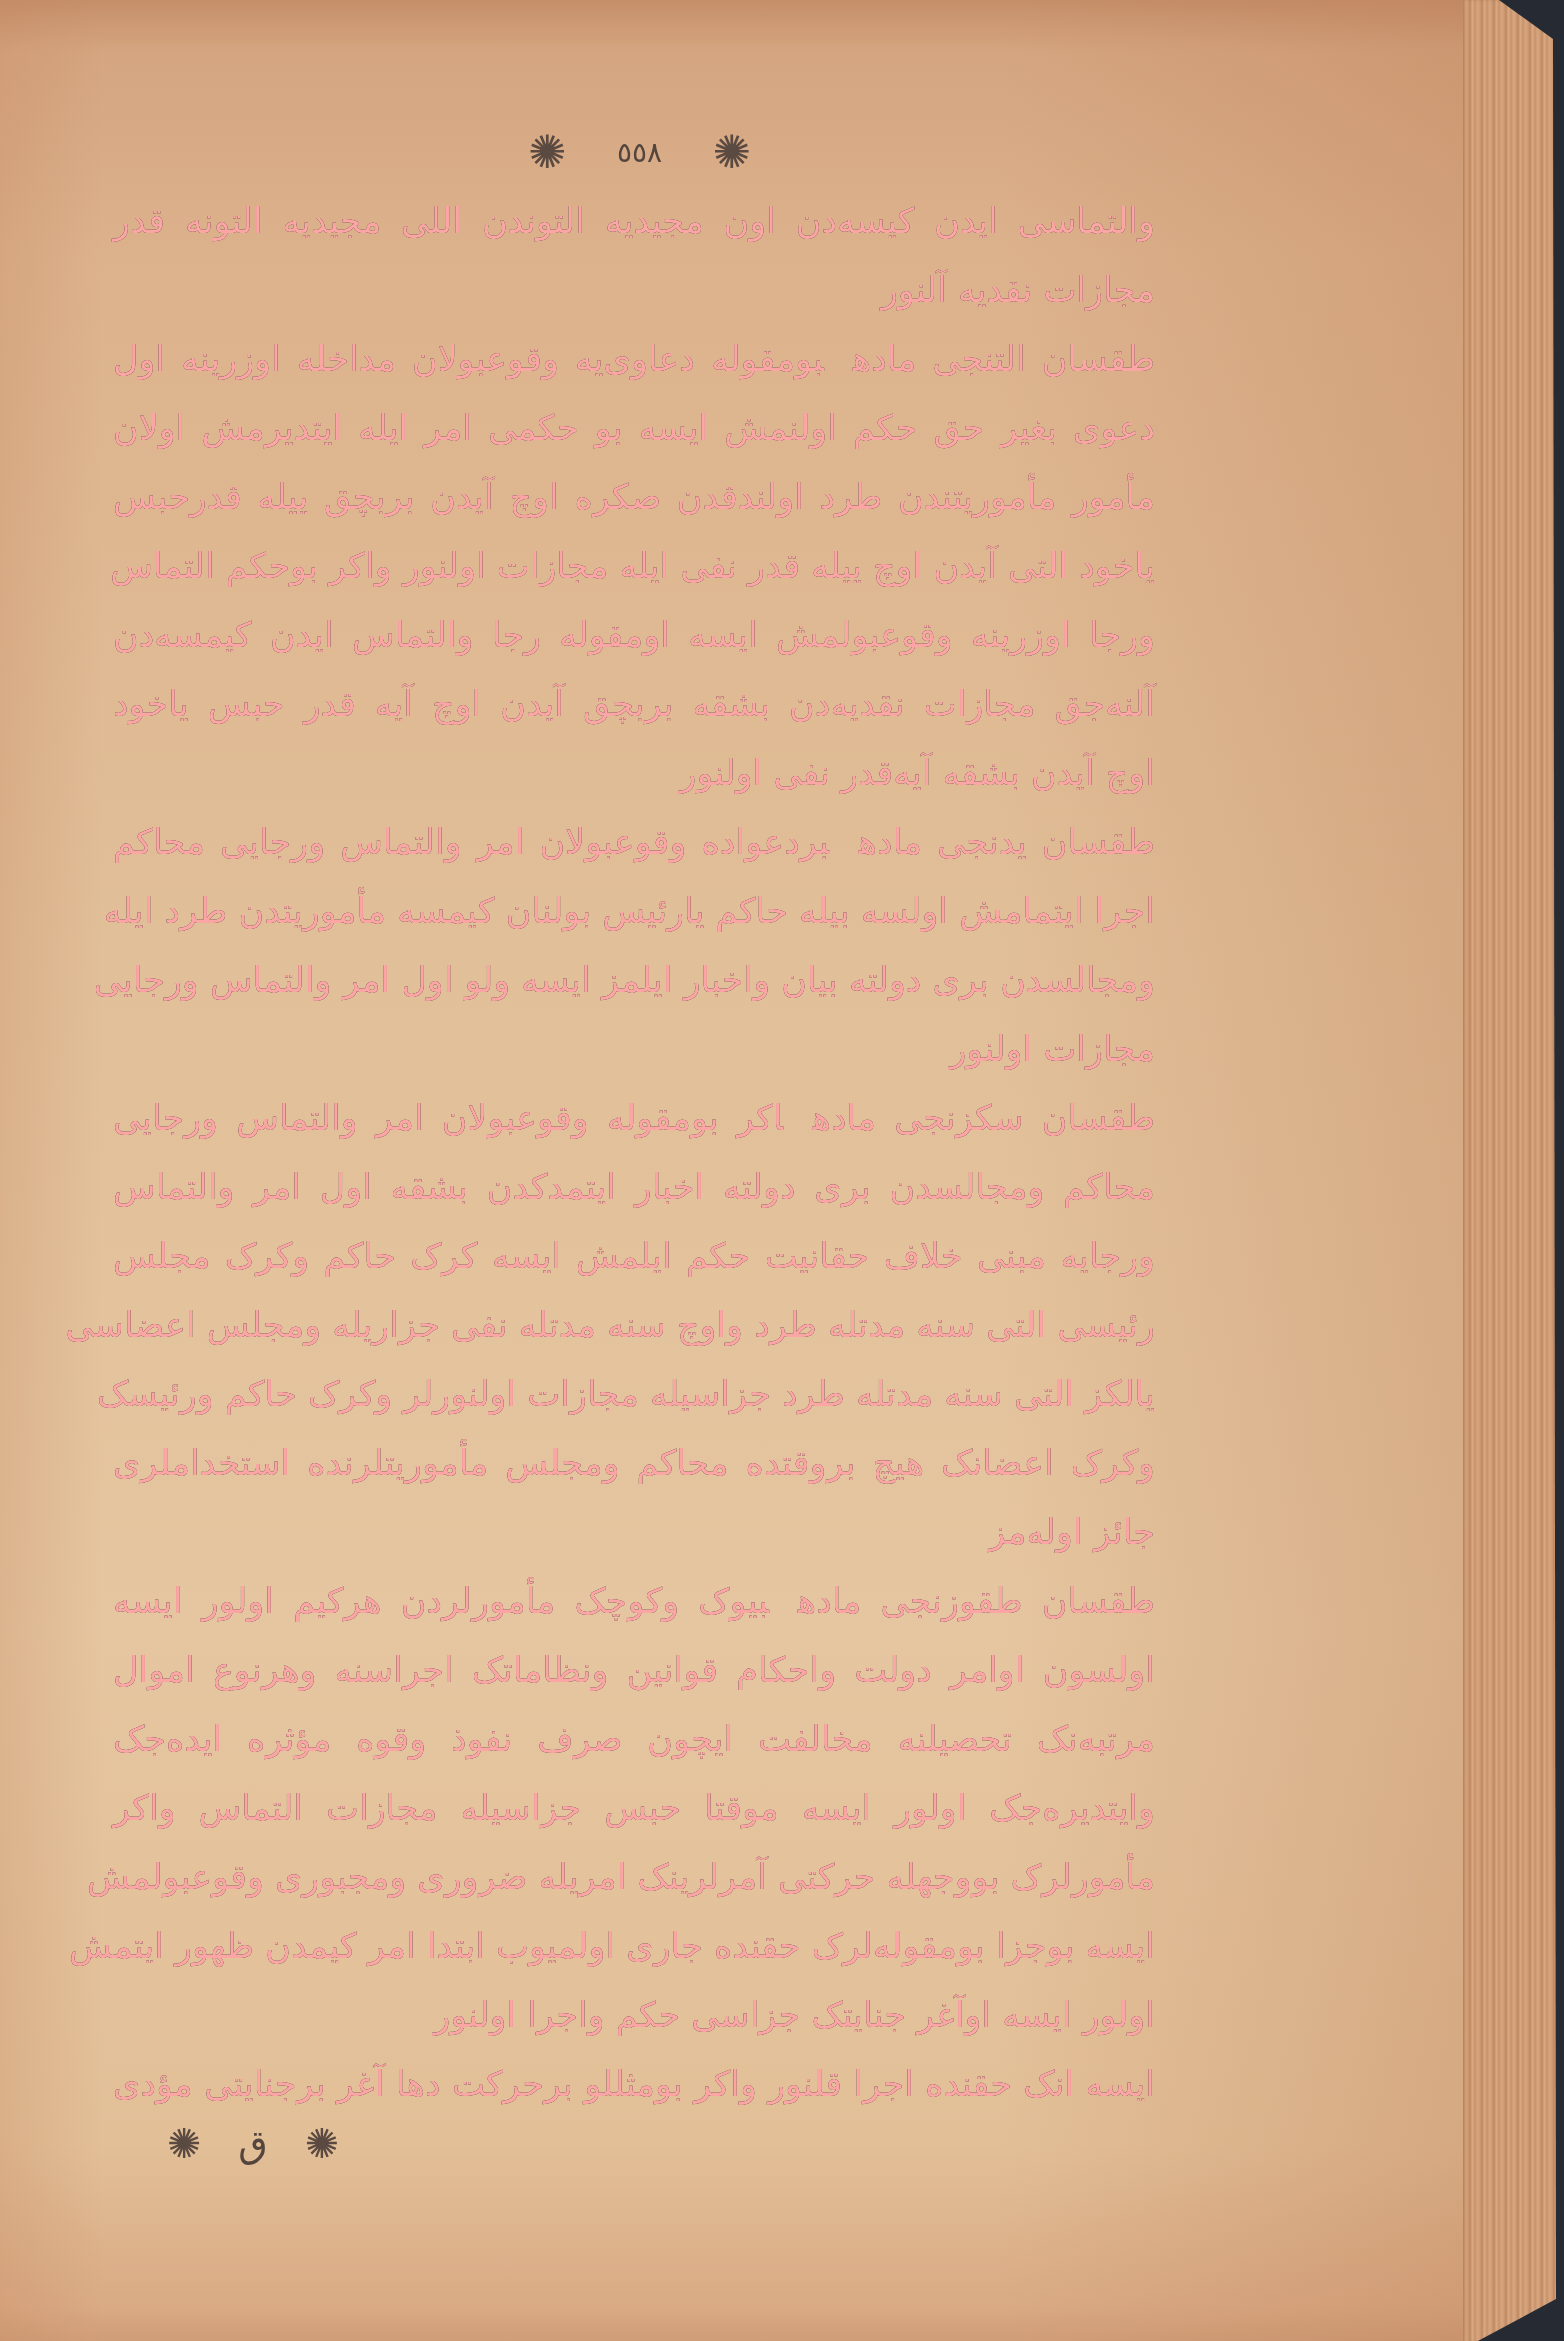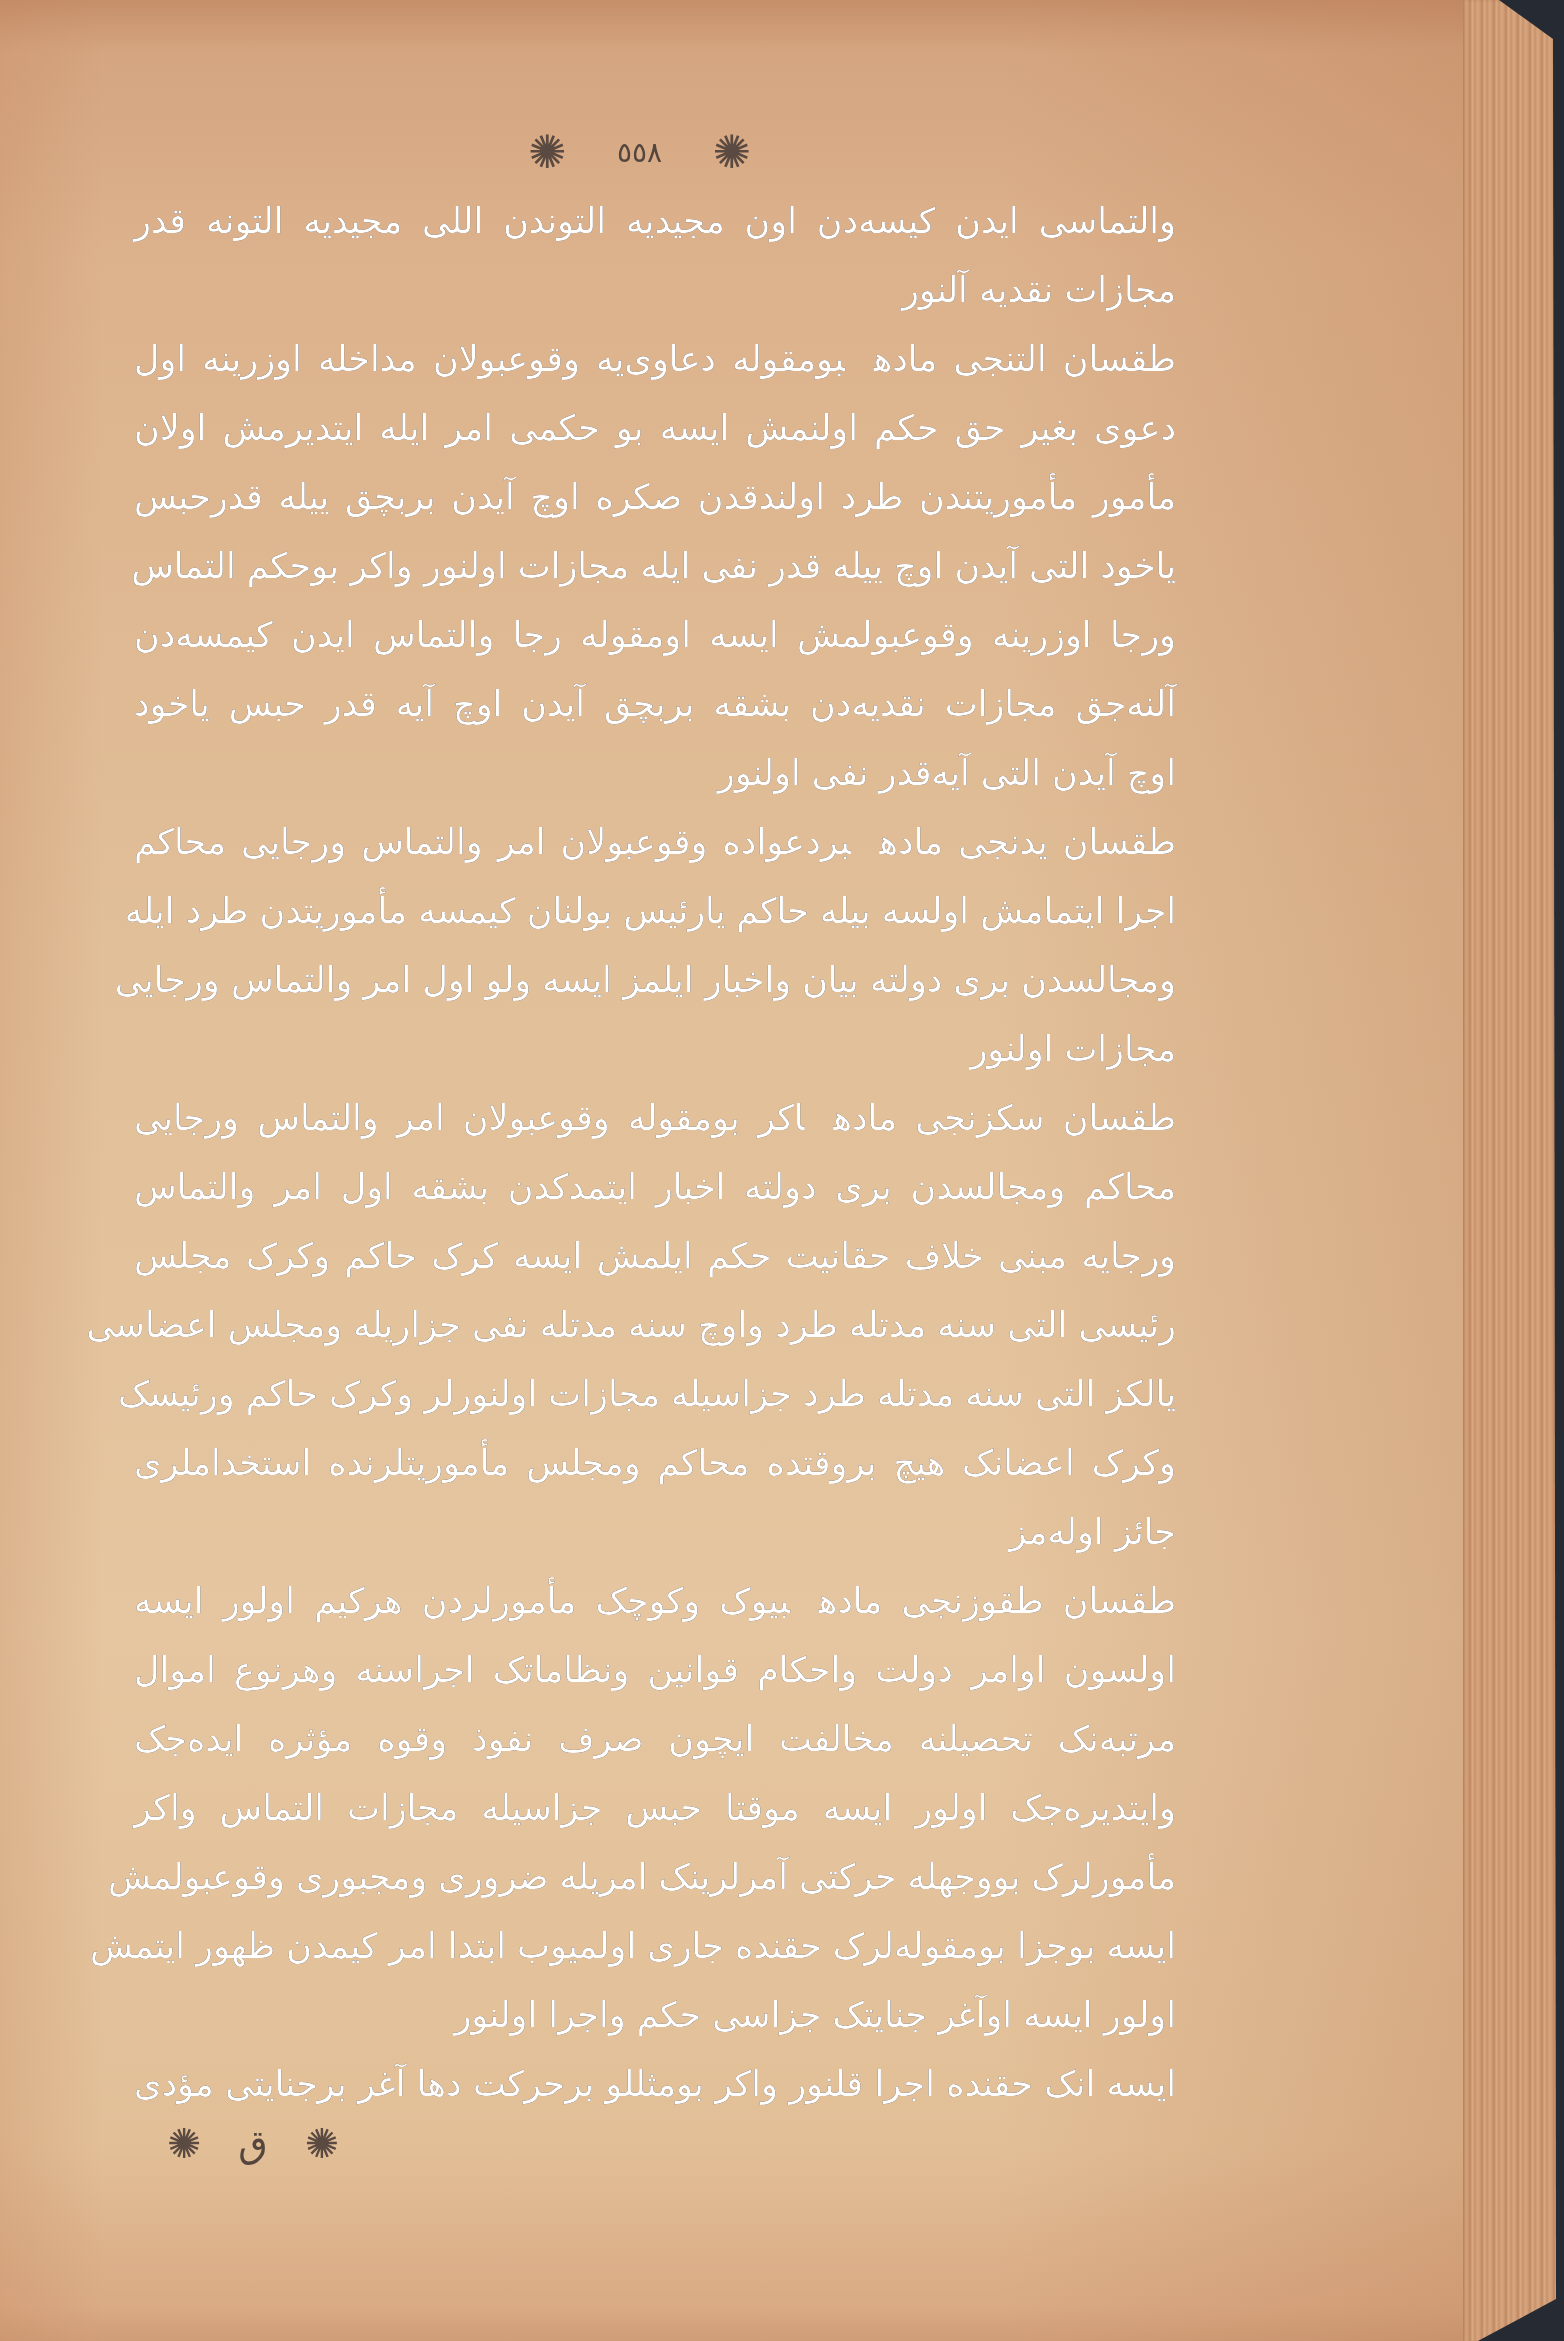--- a/index.html
+++ b/index.html
@@ -43,24 +43,24 @@
     left: 167px; top: 2112px;
     width: 172px; height: 65px;
     display: flex; align-items: center; justify-content: space-between;
     direction: ltr;
     color: #54463e;
   }
   .footer .ornament { font-size: 41px; line-height: 65px; }
   .signature { font-size: 38px; line-height: 65px; }
   .text-block {
     position: absolute;
-    left: 134px; top: 187px;
+    left: 113px; top: 187px;
     width: 1042px;
     direction: rtl;
-    color: #ffffff;
+    color: #fca5a5;
     font-size: 35px;
     text-shadow: 0 0 0.5px #54463e, 0 0 0.5px #54463e;
   }
   .line {
     height: 69px;
     line-height: 69px;
     white-space: nowrap;
     text-align: justify;
     text-align-last: justify;
     text-justify: inter-word;
@@ -86,21 +86,21 @@
 <div class="text-block">
   <div class="line">والتماسی ایدن کیسه‌دن اون مجیدیه التوندن اللی مجیدیه التونه قدر</div>
   <div class="line last">مجازات نقدیه آلنور</div>
 
   <div class="line"><span class="heading">طقسان التنجی ماده</span><span>بومقوله دعاوی‌یه وقوعبولان مداخله اوزرینه اول</span></div>
   <div class="line">دعوی بغیر حق حکم اولنمش ایسه بو حکمی امر ایله ایتدیرمش اولان</div>
   <div class="line">مأمور مأموریتندن طرد اولندقدن صکره اوچ آیدن بربچق ییله قدرحبس</div>
   <div class="line">یاخود التی آیدن اوچ ییله قدر نفی ایله مجازات اولنور واکر بوحکم التماس</div>
   <div class="line">ورجا اوزرینه وقوعبولمش ایسه اومقوله رجا والتماس ایدن کیمسه‌دن</div>
   <div class="line">آلنه‌جق مجازات نقدیه‌دن بشقه بربچق آیدن اوچ آیه قدر حبس یاخود</div>
-  <div class="line last">اوچ آیدن التی آیه‌قدر نفی اولنور</div>
+  <div class="line last">اوچ آیدن بشقه آیه‌قدر نفی اولنور</div>
 
   <div class="line"><span class="heading">طقسان یدنجی ماده</span><span>بردعواده وقوعبولان امر والتماس ورجایی محاکم</span></div>
   <div class="line">اجرا ایتمامش اولسه بیله حاکم یارئیس بولنان کیمسه مأموریتدن طرد ایله</div>
   <div class="line">ومجالسدن بری دولته بیان واخبار ایلمز ایسه ولو اول امر والتماس ورجایی</div>
   <div class="line last">مجازات اولنور</div>
 
   <div class="line"><span class="heading" style="">طقسان سکزنجی ماده</span><span>اکر بومقوله وقوعبولان امر والتماس ورجایی</span></div>
   <div class="line">محاکم ومجالسدن بری دولته اخبار ایتمدکدن بشقه اول امر والتماس</div>
   <div class="line">ورجایه مبنی خلاف حقانیت حکم ایلمش ایسه کرک حاکم وکرک مجلس</div>
   <div class="line">رئیسی التی سنه مدتله طرد واوچ سنه مدتله نفی جزاریله ومجلس اعضاسی</div>

